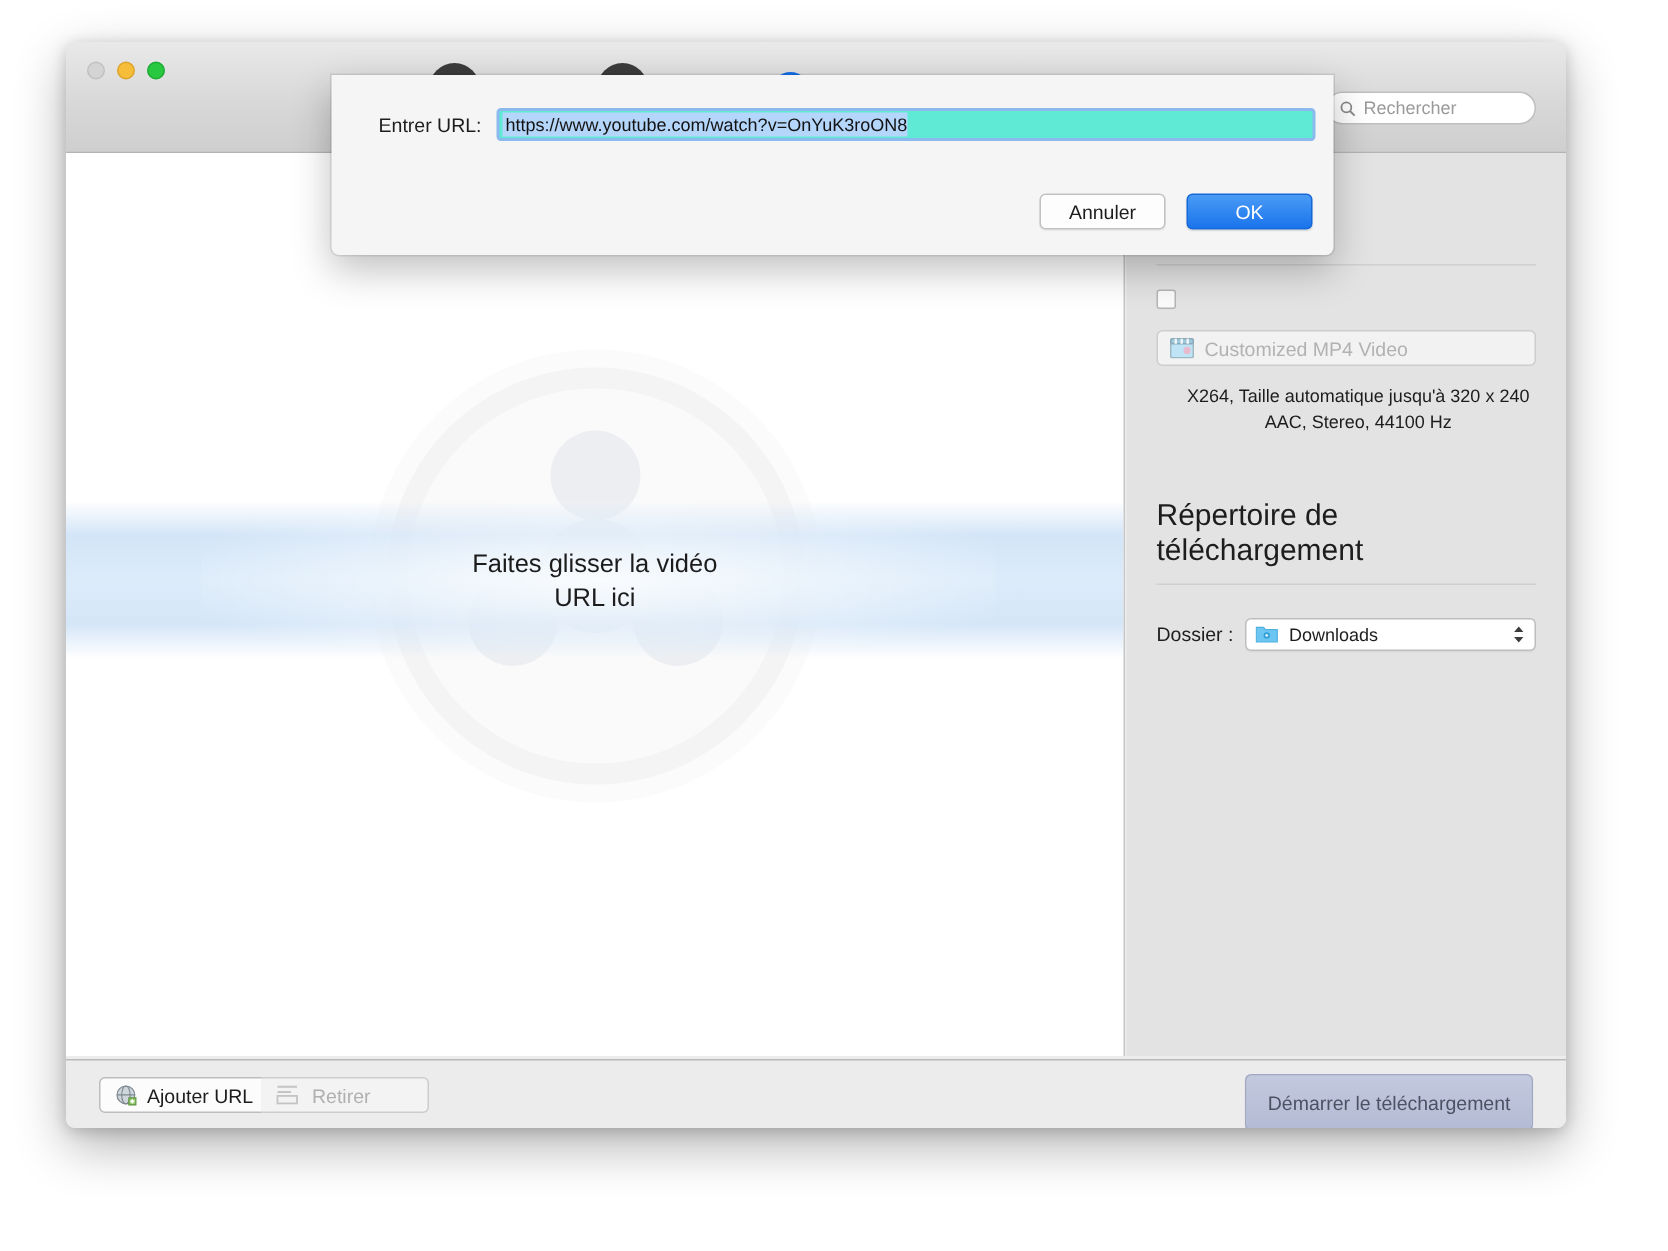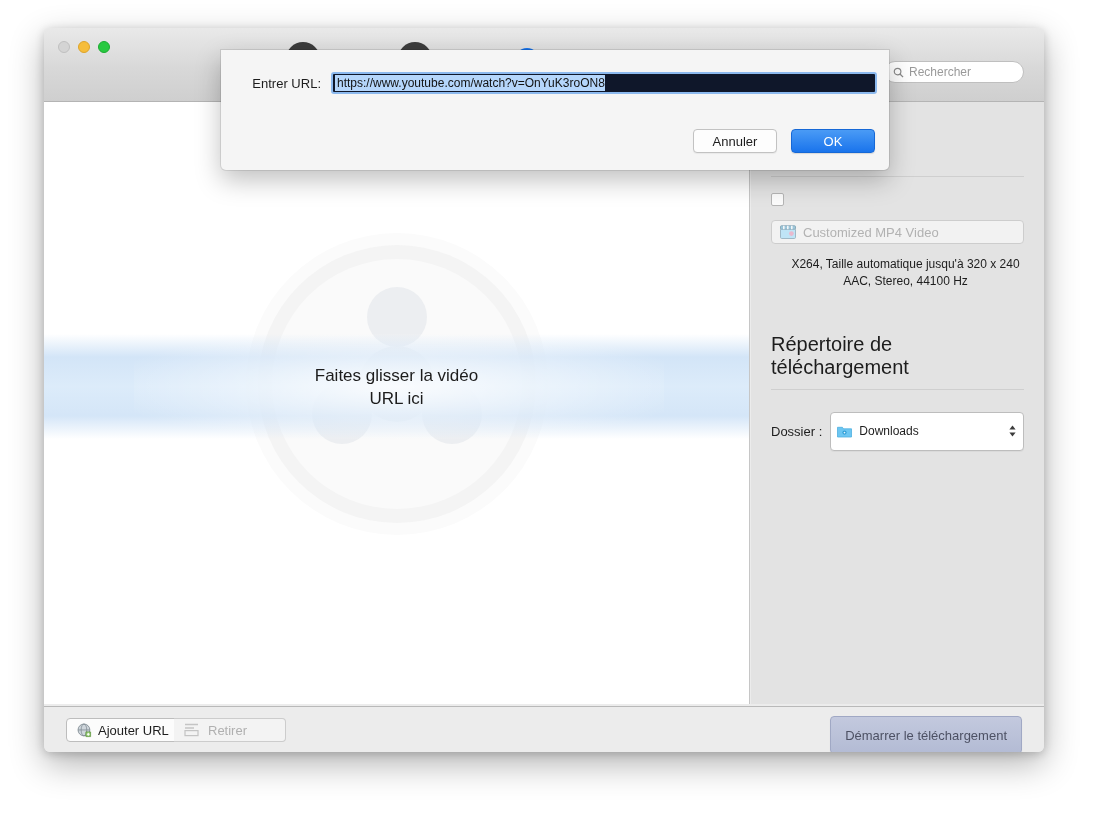--- a/index.html
+++ b/index.html
@@ -104,21 +104,21 @@
     border:1px solid #cdcdcd; border-radius:4px;
     display:flex; align-items:center; padding:0 8px; gap:7px;
   }
   .popup .label { font-size:13px; color:#b2b2b2; }
   .fmtinfo { font-size:12px; color:#1d1d1d; line-height:1.45; padding: 12px 0 0 16px; text-align: center; }
 
   .dirsec { padding-top:24px; }
   .folderrow { display:flex; align-items:center; gap:8px; padding-top:22px; }
   .folderrow .lbl { font-size:13px; color:#1d1d1d; }
   .folderpop {
-    flex:1; height:39px; background:#ffffff; border:1px solid #bdbdbd; border-radius:4px;
+    flex:1; height:22px; background:#ffffff; border:1px solid #bdbdbd; border-radius:4px;
     display:flex; align-items:center; padding:0 6px; gap:7px; position:relative;
     box-shadow: 0 1px 0 rgba(0,0,0,0.04);
   }
   .folderpop .nm { font-size:12px; color:#1d1d1d; }
   .chev { position:absolute; right:6px; top:50%; transform:translateY(-50%);
           display:flex; flex-direction:column; gap:2px; }
 
   
   .bottombar {
     position:absolute; left:0; bottom:0; width:100%; height:46px;
@@ -148,21 +148,21 @@
   .sheet {
     position:absolute; left:221px; top:50px; width:668px; height:120px;
     background:#f5f5f5;
     border-bottom-left-radius:5px; border-bottom-right-radius:5px;
     box-shadow: 0 10px 26px rgba(0,0,0,0.25), 0 0 0 1px rgba(0,0,0,0.09);
     z-index: 20;
   }
   .sheet-row { position:absolute; left:0; top:22px; width:100%; display:flex; align-items:center; }
   .sheet-label { width:110px; text-align:right; font-size:13px; color:#1d1d1d; padding-right:10px; }
   .urlfield {
-    width:546px; height:22px; background:#0f172a;
+    width:546px; height:22px; background:#5eead4;
     border:2px solid #8cb9ee; border-radius:3px;
     display:flex; align-items:center; padding:0 2px;
   }
   .urltext {
     font-size:12px; color:#121212; background:#b5d6fb; padding:1px 0 1px 2px;
     white-space:nowrap;
   }
   .sheet-buttons { position:absolute; right:14px; top:79px; display:flex; gap:14px; }
   .btn-cancel {
     width:84px; height:24px; background:#fdfdfd; border:1px solid #c2c2c2; border-radius:4px;

